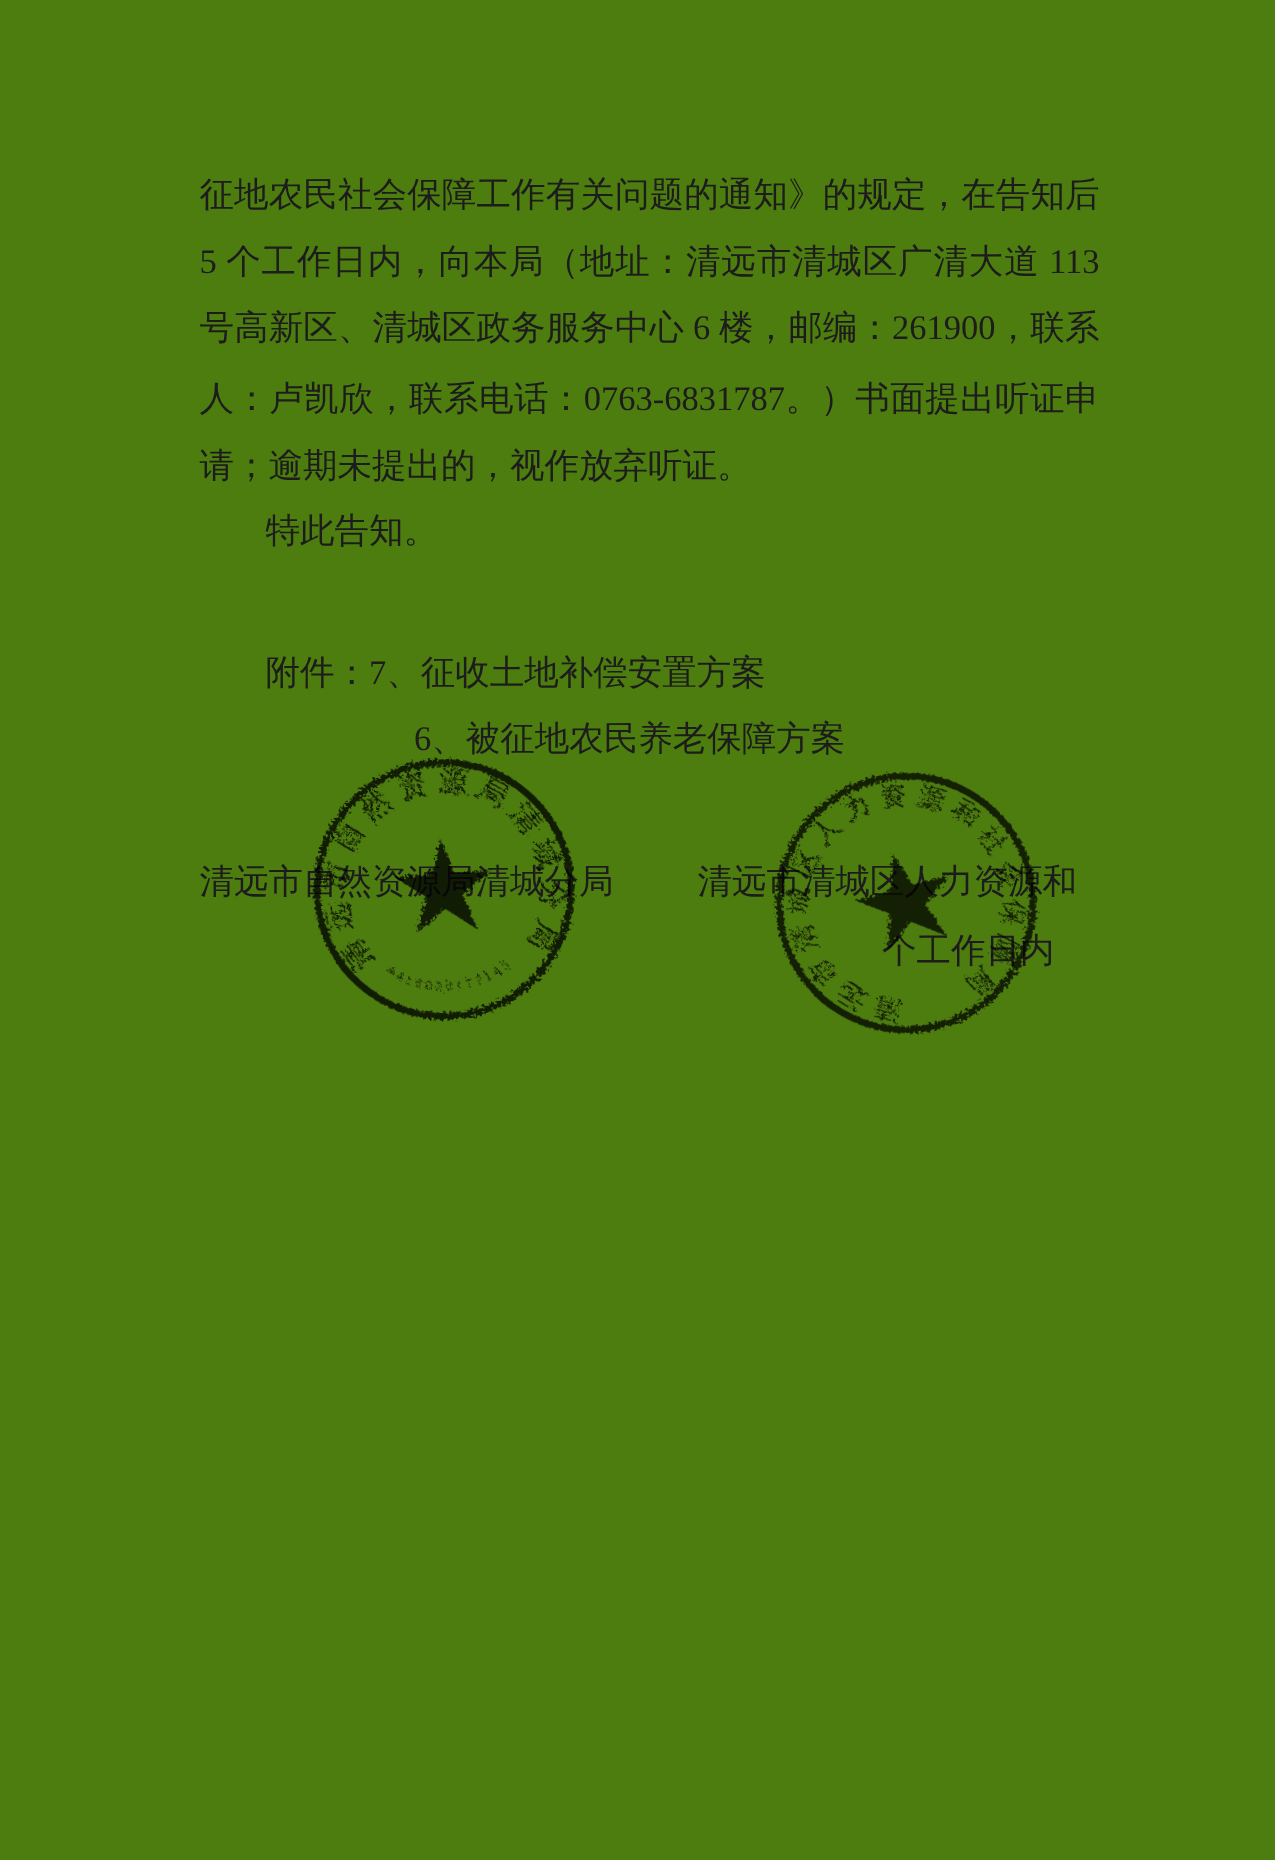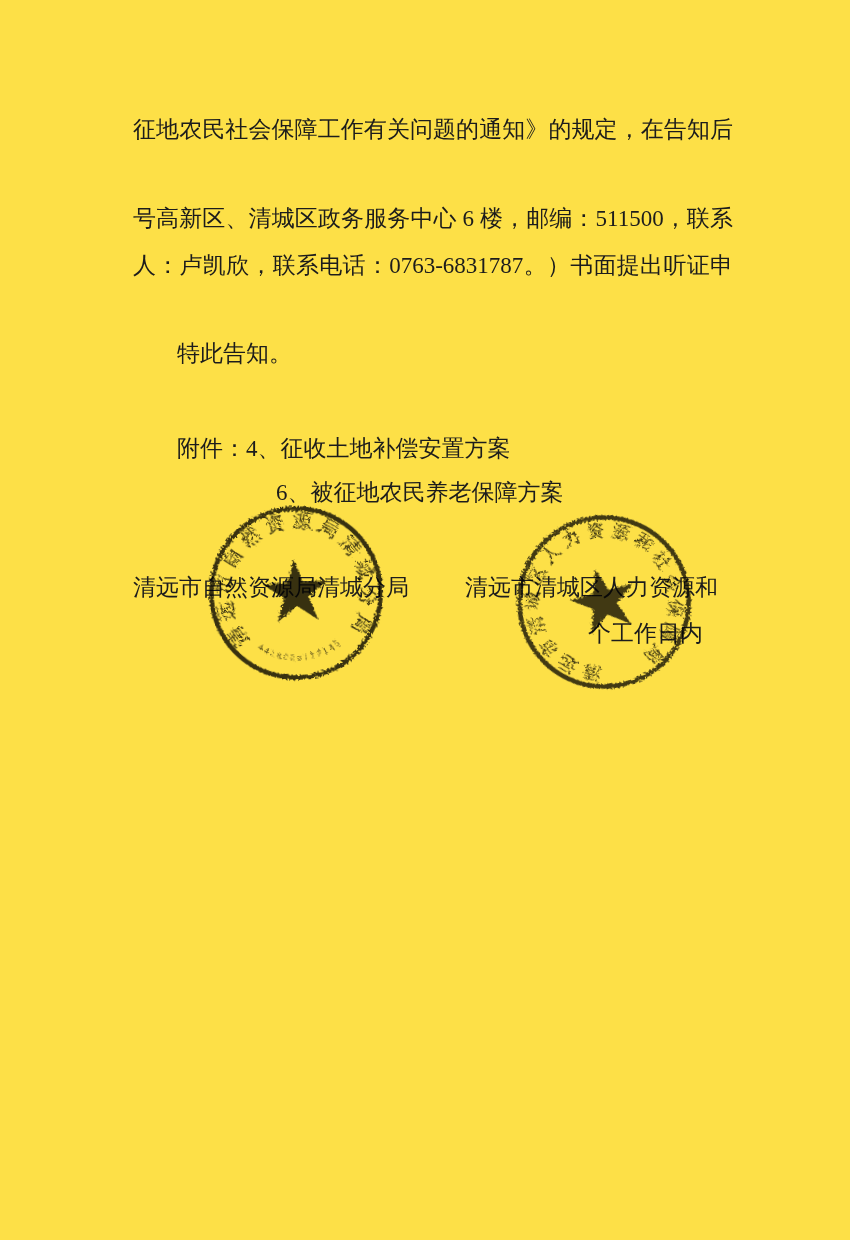--- a/index.html
+++ b/index.html
@@ -1,20 +1,20 @@
 <!DOCTYPE html>
 <html><head>
 <meta charset="utf-8">
 <style>
   html, body { margin: 0; padding: 0; background: #e8e8e8; }
   .page {
     position: relative;
     width: 850px;
     height: 1240px;
-    background: #fde047;
+    background: #4d7c0f;
     overflow: hidden;
     font-family: "Liberation Serif", "DejaVu Serif", serif;
     color: #1c1c1c;
   }
   .txt {
     position: absolute;
     font-size: 23px;
     line-height: 26px;
     white-space: pre;
     color: #1c1c1c;
@@ -40,25 +40,27 @@
   }
   #seal-left  { left: 206px; top: 503px; transform: rotate(-4deg);  opacity: 0.88; }
   #seal-right { left: 514px; top: 512px; transform: rotate(-15deg); opacity: 0.84; }
 </style>
 </head>
 <body>
 
 <div class="page">
 
   <div class="txt body-line just" style="top:117px">征地农民社会保障工作有关问题的通知》的规定，在告知后</div>
-  <div class="txt body-line just" style="top:206px">号高新区、清城区政务服务中心 6 楼，邮编：511500，联系</div>
+  <div class="txt body-line just" style="top:162px">5 个工作日内，向本局（地址：清远市清城区广清大道 113</div>
+  <div class="txt body-line just" style="top:206px">号高新区、清城区政务服务中心 6 楼，邮编：261900，联系</div>
   <div class="txt body-line just" style="top:253px">人：卢凯欣，联系电话：0763-6831787。）书面提出听证申</div>
+  <div class="txt" style="left:133px; top:298px">请；逾期未提出的，视作放弃听证。</div>
   <div class="txt" style="left:177px; top:341px">特此告知。</div>
 
-  <div class="txt" style="left:177px; top:436px">附件：4、征收土地补偿安置方案</div>
+  <div class="txt" style="left:177px; top:436px">附件：7、征收土地补偿安置方案</div>
   <div class="txt" style="left:276px; top:480px">6、被征地农民养老保障方案</div>
 
   <div class="txt" style="left:465px; top:575px">清远市清城区人力资源和</div>
   <div class="txt" style="left:133px; top:575px">清远市自然资源局清城分局</div>
   <div class="txt" style="left:588px; top:621px">个工作日内</div>
 
 
   <svg id="seal-left" class="stamp" viewBox="0 0 200 200">
     <defs>
       <filter id="ink-rough" x="-15%" y="-15%" width="130%" height="130%">

